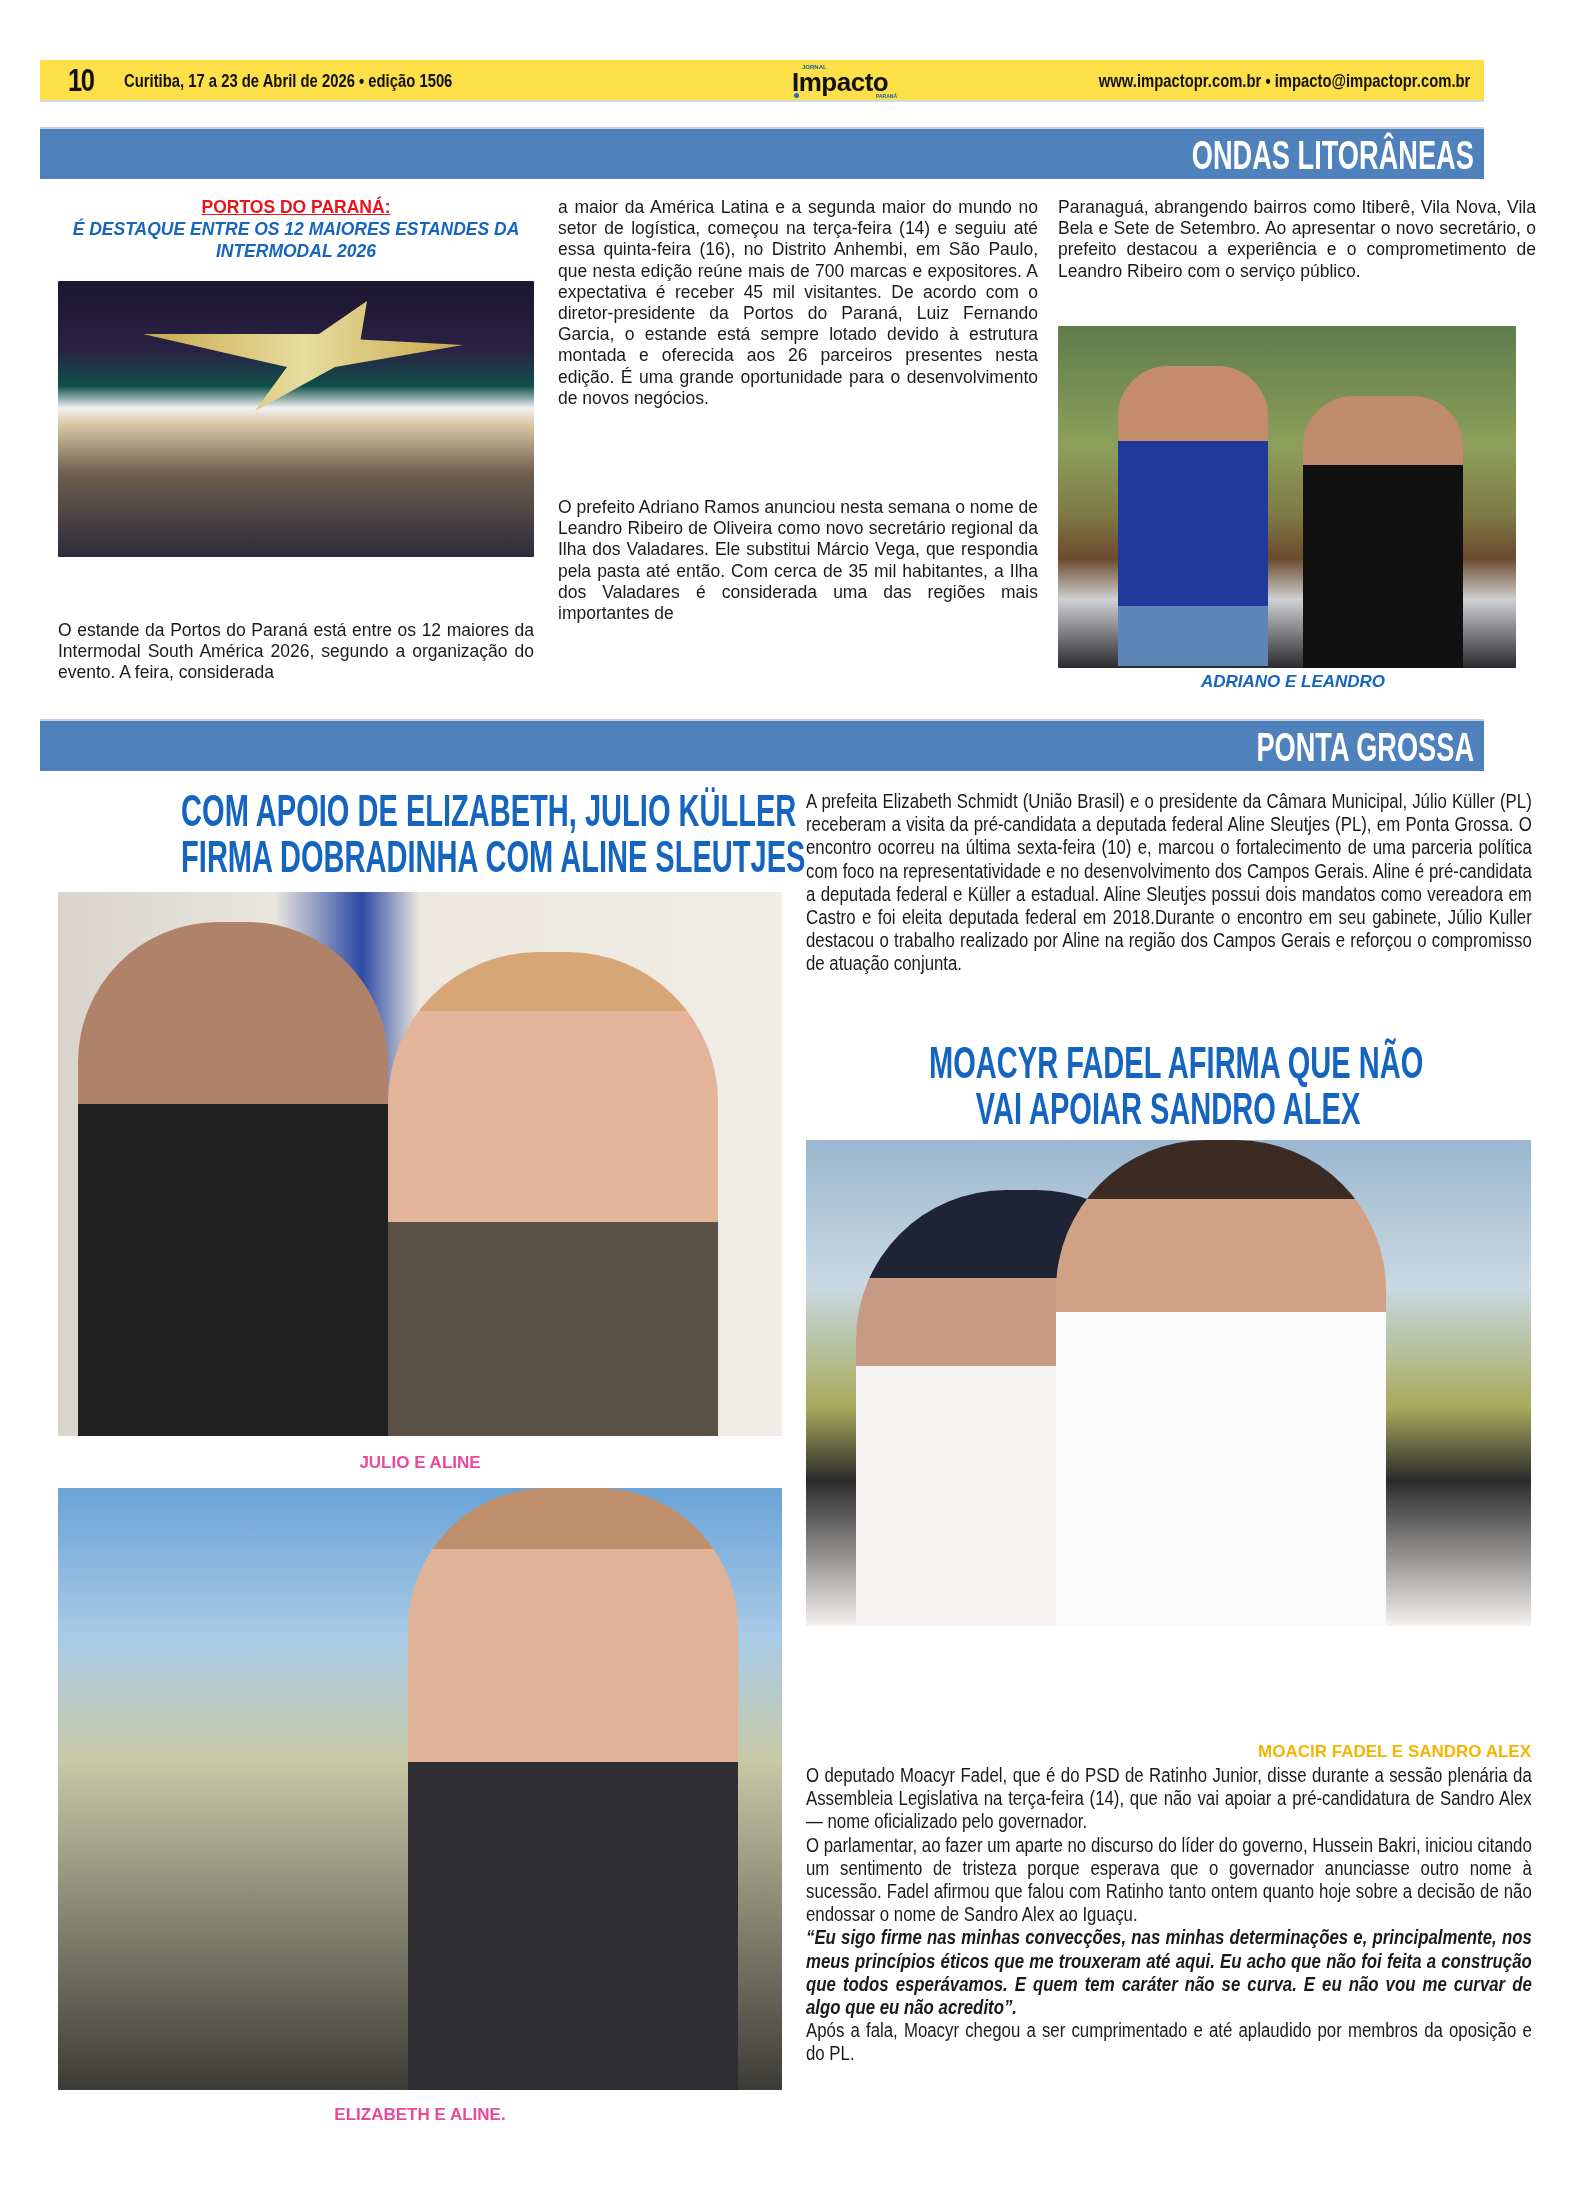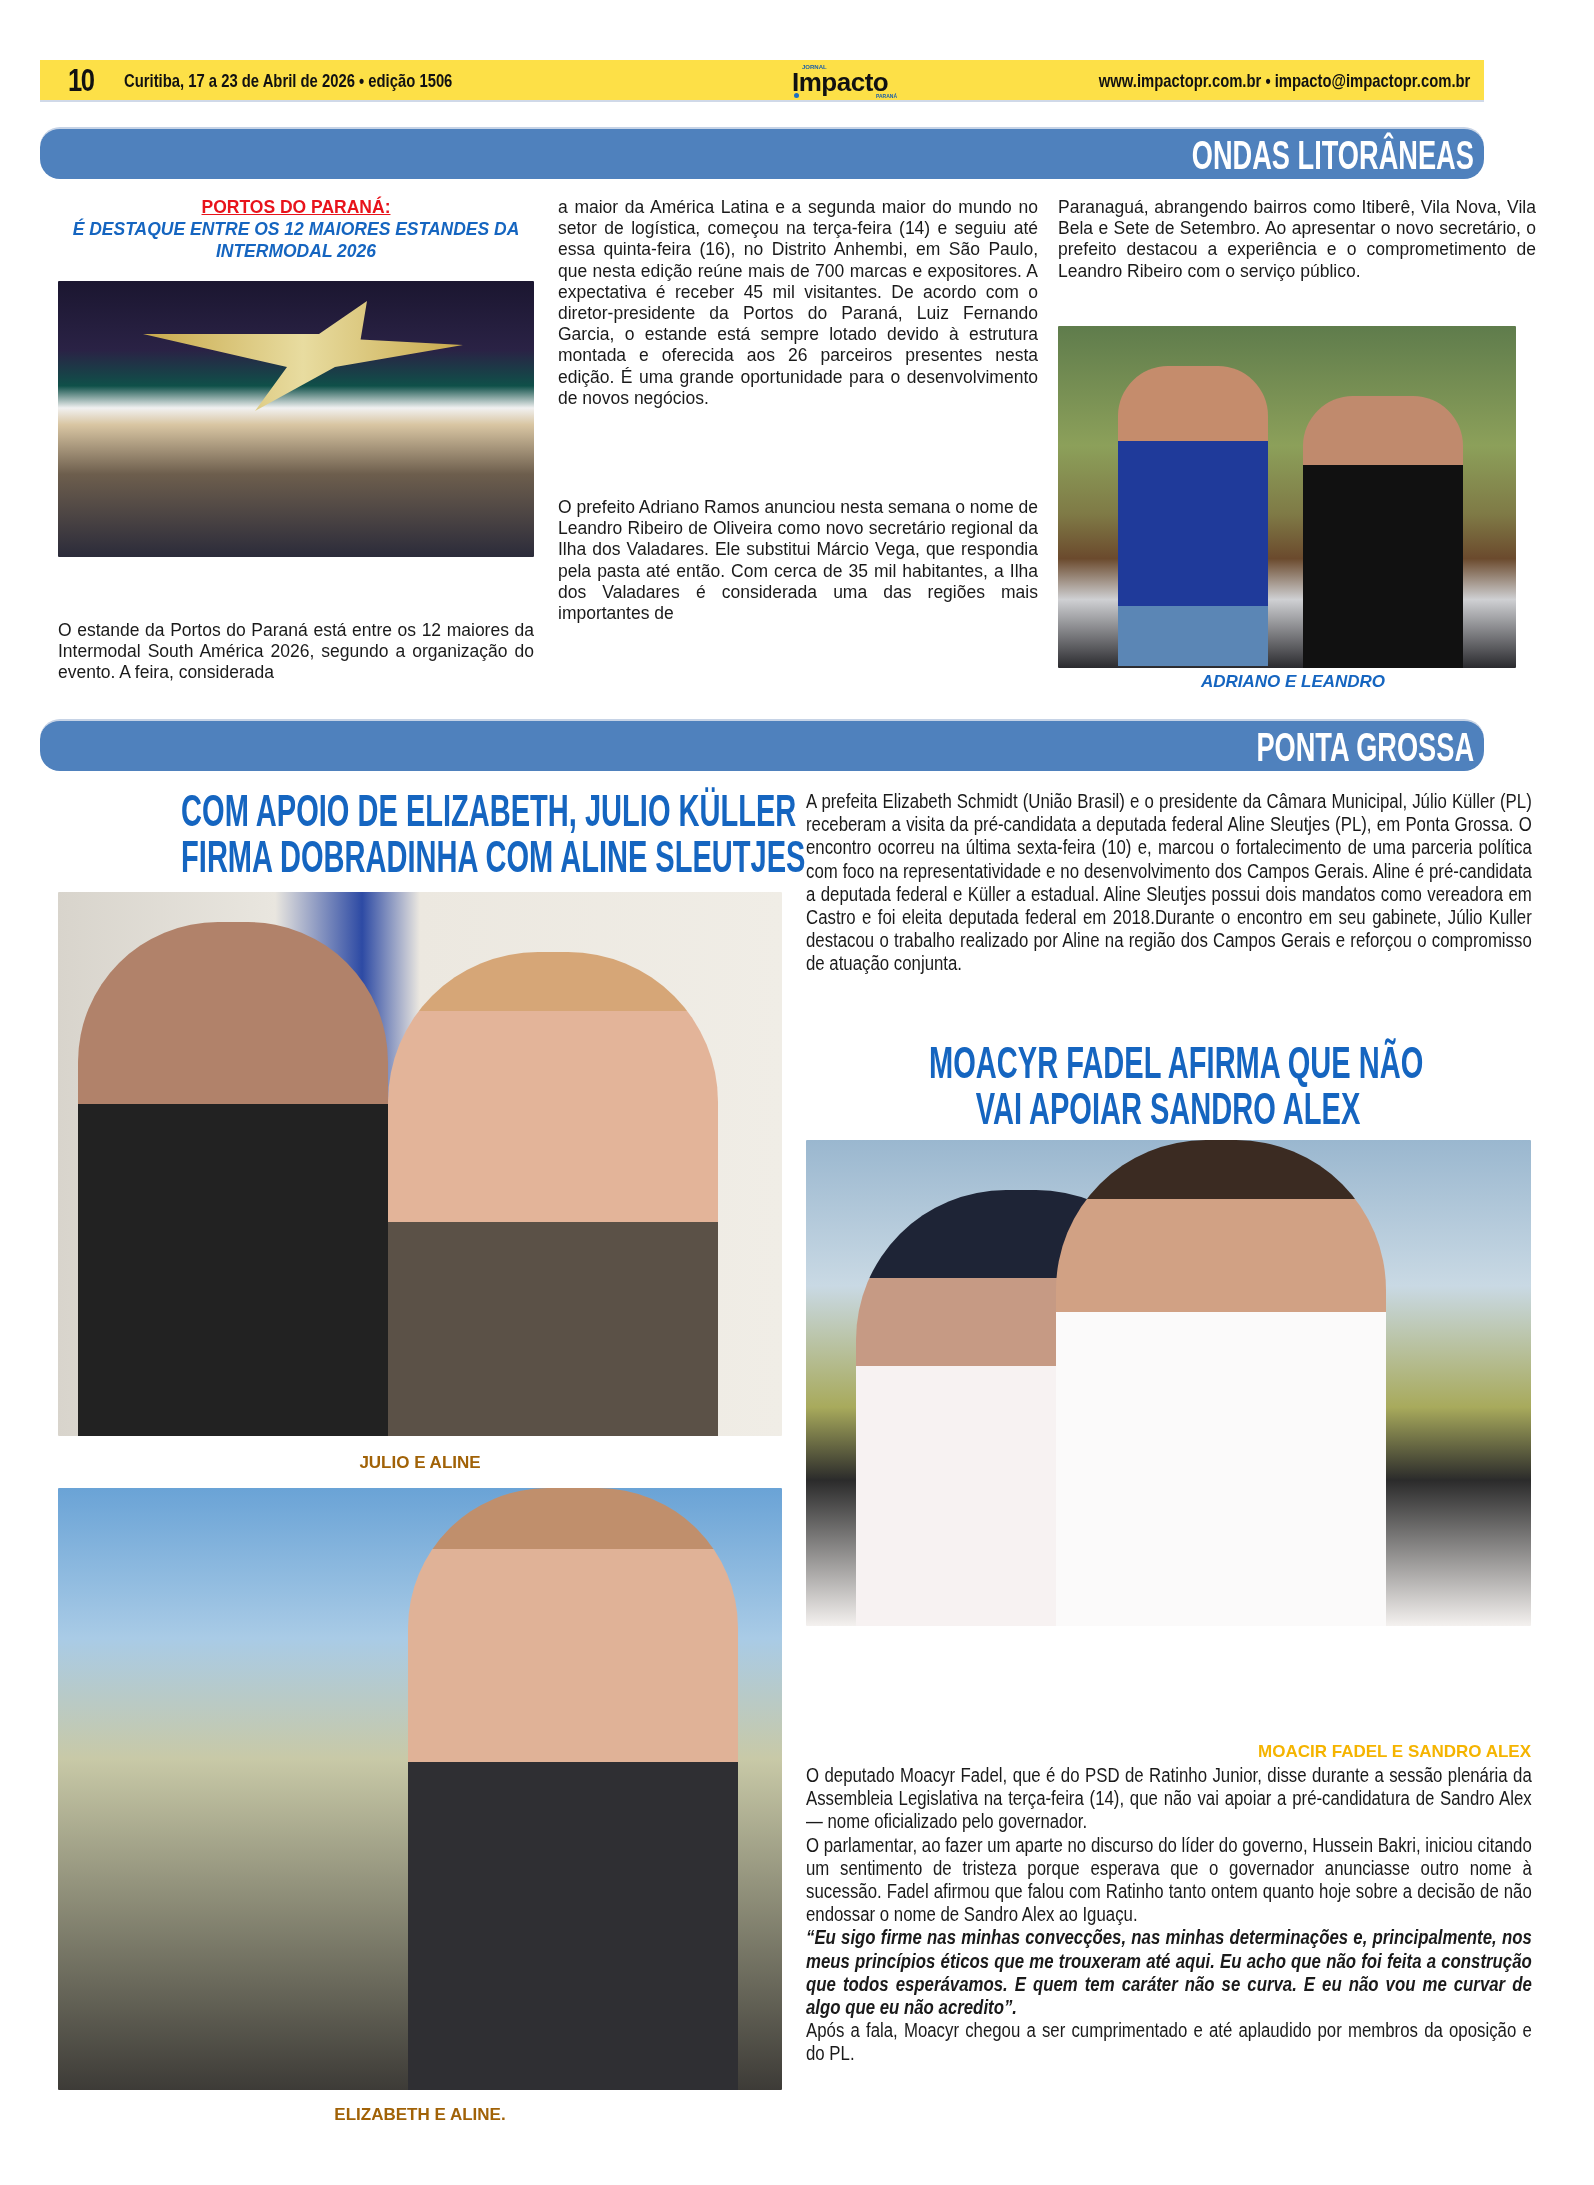--- a/index.html
+++ b/index.html
@@ -27,36 +27,35 @@
   .logo .dot { position: absolute; left: 2px; top: 29px; width: 5px; height: 5px; border-radius: 50%; background: #1b6fc2; }
   .logo .parana { position: absolute; left: 84px; top: 29px; font-size: 5px; font-weight: bold; color: #1b5fa8; }
   .contacts {
     position: absolute; right: 14px; top: 10px; font-weight: bold; font-size: 19px;
     transform: scaleX(0.78); transform-origin: right; white-space: nowrap; color: #111;
   }
 
   .section-bar {
     position: absolute; left: 40px; width: 1444px; height: 52px; background: #4f81bd;
     border-top: 2px solid #c6d3e6;
-    border-radius: 20px;
   }
   .section-bar .title {
     position: absolute; right: 10px; top: 4px; color: #fff; font-weight: bold; font-size: 40px;
     transform: scaleX(0.68); transform-origin: right; white-space: nowrap; letter-spacing: 0px;
   }
 
   .col { position: absolute; font-size: 17.5px; line-height: 21.2px; text-align: justify; color: #1a1a1a; }
   .kicker-red { color: #e8131b; font-weight: bold; text-decoration: underline; text-align: center; font-size: 17.5px; line-height: 22px; }
   .kicker-blue { color: #1565c0; font-weight: bold; text-align: center; font-size: 17.5px; line-height: 22px; }
   .sub-head { color: #1565c0; font-weight: bold; text-align: center; font-size: 17.5px; line-height: 22px; }
 
   .photo { position: absolute; overflow: hidden; border-radius: 1px; }
   .caption { position: absolute; text-align: center; font-weight: bold; font-size: 17px; }
   .caption.blue-italic { color: #1565c0; font-style: italic; }
-  .caption.red { color: #a16207; }
+  .caption.red { color: #ec4899; }
   .caption.gold { color: #f5b400; }
 
   .big-head {
     position: absolute; text-align: center; color: #1565c0; font-weight: bold;
     font-size: 44px; line-height: 46px; transform: scaleX(0.66); white-space: nowrap;
   }
 
   .narrow-text { font-size: 20px; line-height: 23.2px; transform: scaleX(0.84); transform-origin: left top; }
   .quote { font-weight: bold; font-style: italic; }
 

